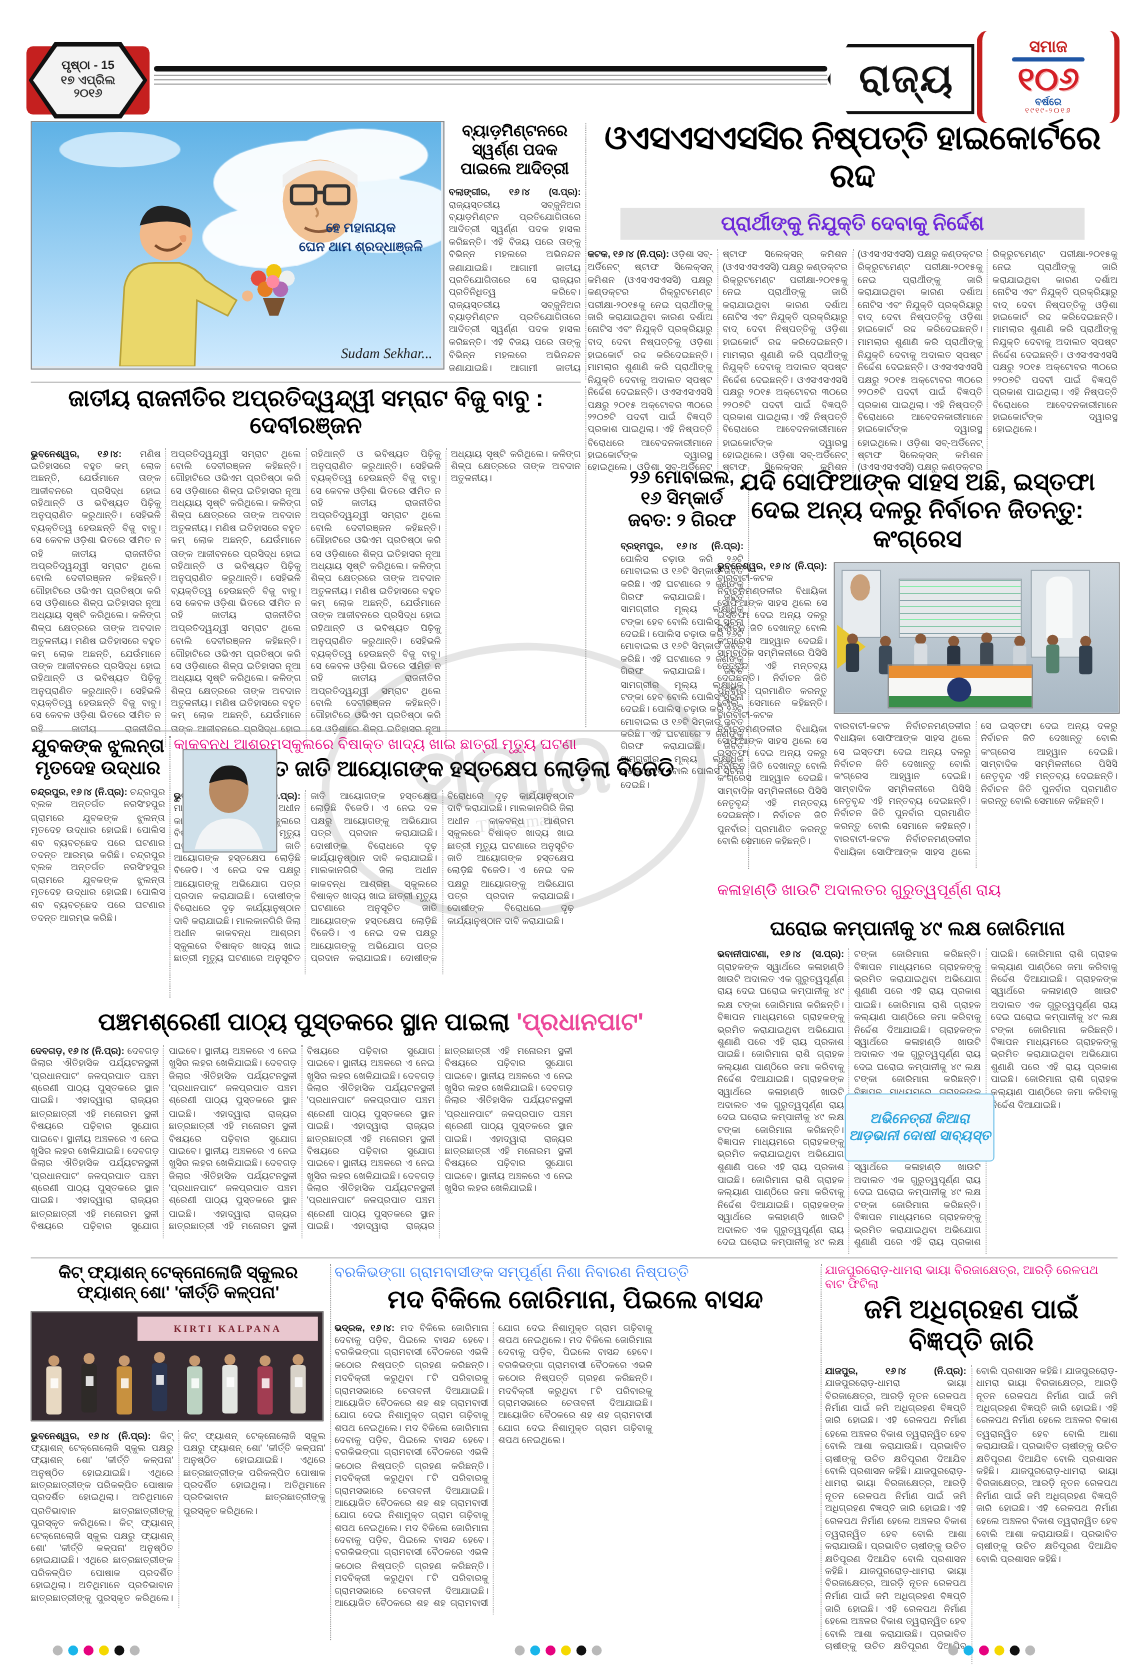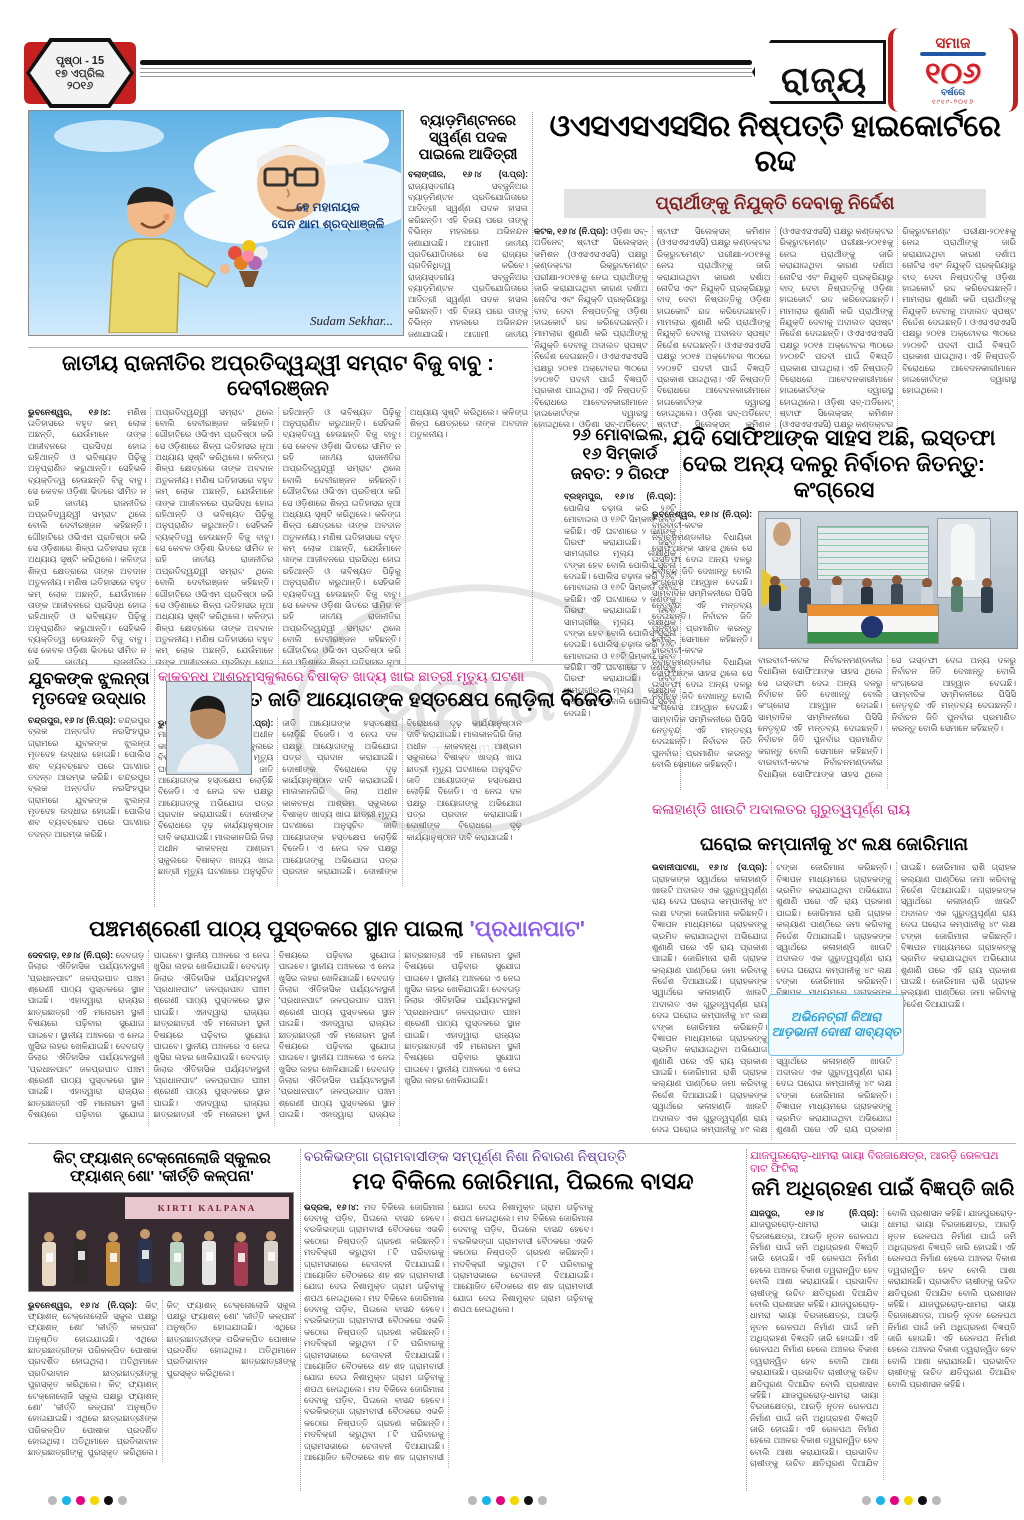--- a/index.html
+++ b/index.html
@@ -14,21 +14,21 @@
   .badge-inner{position:absolute;left:6px;top:8px;width:100px;height:62px;background:#f3f3f3;
      clip-path:polygon(22% 0,78% 0,100% 50%,78% 100%,22% 100%,0 50%);
      display:flex;flex-direction:column;align-items:center;justify-content:center;line-height:1.15;}
   .badge-inner .pg{font-size:11px;font-weight:bold;color:#222;}
   .badge-inner .dt{font-size:11px;font-weight:bold;color:#333;}
   .rules{left:140px;top:60px;width:612px;height:26px;}
   .rule-thick{height:5px;background:#111;border-radius:3px;}
   .rule-thin{height:1px;background:#999;margin-top:3px;}
   .section-box{left:752px;top:40px;width:128px;height:58px;background:#fff;border:3px solid #111;
      clip-path:polygon(14% 0,100% 0,100% 100%,14% 100%,0 50%);
-     display:flex;align-items:flex-end;justify-content:center;}
+     display:flex;align-items:center;justify-content:center;}
   .section-box span{font-size:36px;font-weight:bold;color:#111;letter-spacing:1px;padding-left:10px;}
   .masthead{left:888px;top:28px;width:120px;height:84px;border-left:5px solid #c5201f;border-right:5px solid #c5201f;
      border-radius:10px;display:flex;flex-direction:column;align-items:center;justify-content:center;line-height:1;}
   .masthead .ttl{color:#c5201f;font-weight:bold;font-size:15px;}
   .masthead .tag{width:66px;height:4px;background:#1f56a5;border-radius:2px;margin:2px 0;}
   .masthead .num{color:#d41f26;font-weight:bold;font-size:30px;text-shadow:1px 1px 0 #f4b8b8;}
   .masthead .suf{color:#1f56a5;font-size:9px;font-weight:bold;}
   .masthead .yrs{color:#c5201f;font-size:7px;letter-spacing:1px;margin-top:1px;}
   
   .art{position:absolute;}
@@ -148,21 +148,21 @@
   <div class="art vdiv-r" style="left:408px;top:112px;width:120px;height:233px;padding-right:4px;">
     <div class="hl" style="font-size:14.5px;">ବ୍ୟାଡ଼ମିଣ୍ଟନରେ ସ୍ୱର୍ଣ୍ଣ ପଦକ ପାଇଲେ ଆଦିତ୍ରୀ</div>
     <div class="body-text" style="height:178px;margin-top:6px;columns:1;">
       <b>ବଲାଙ୍ଗୀର, ୧୬।୪ (ସ.ପ୍ର):</b><span> ରାଜ୍ୟସ୍ତରୀୟ ସବ୍‌ଜୁନିଅର ବ୍ୟାଡ଼ମିଣ୍ଟନ ପ୍ରତିଯୋଗିତାରେ ଆଦିତ୍ରୀ ସ୍ୱର୍ଣ୍ଣ ପଦକ ହାସଲ କରିଛନ୍ତି। ଏହି ବିଜୟ ପରେ ତାଙ୍କୁ ବିଭିନ୍ନ ମହଲରେ ଅଭିନନ୍ଦନ ଜଣାଯାଇଛି। ଆଗାମୀ ଜାତୀୟ ପ୍ରତିଯୋଗିତାରେ ସେ ରାଜ୍ୟର ପ୍ରତିନିଧିତ୍ୱ କରିବେ।  ରାଜ୍ୟସ୍ତରୀୟ ସବ୍‌ଜୁନିଅର ବ୍ୟାଡ଼ମିଣ୍ଟନ ପ୍ରତିଯୋଗିତାରେ ଆଦିତ୍ରୀ ସ୍ୱର୍ଣ୍ଣ ପଦକ ହାସଲ କରିଛନ୍ତି। ଏହି ବିଜୟ ପରେ ତାଙ୍କୁ ବିଭିନ୍ନ ମହଲରେ ଅଭିନନ୍ଦନ ଜଣାଯାଇଛି। ଆଗାମୀ ଜାତୀୟ ପ୍ରତିଯୋଗିତାରେ ସେ ରାଜ୍ୟର ପ୍ରତିନିଧିତ୍ୱ କରିବେ।  ରାଜ୍ୟସ୍ତରୀୟ ସବ୍‌ଜୁନିଅର ବ୍ୟାଡ଼ମିଣ୍ଟନ ପ୍ରତିଯୋଗିତାରେ ଆଦିତ୍ରୀ ସ୍ୱର୍ଣ୍ଣ ପଦକ ହାସଲ କରିଛନ୍ତି। ଏହି ବିଜୟ ପରେ ତାଙ୍କୁ ବିଭିନ୍ନ ମହଲରେ ଅଭିନନ୍ଦନ ଜଣାଯାଇଛି। ଆଗାମୀ ଜାତୀୟ ପ୍ରତିଯୋଗିତାରେ ସେ ରାଜ୍ୟର ପ୍ରତିନିଧିତ୍ୱ କରିବେ। </span>
     </div>
   </div>
 
   <div class="art" style="left:534px;top:108px;width:482px;height:312px;">
     <div class="hl" style="font-size:30px;letter-spacing:-0.5px;">ଓଏସଏସଏସସିର ନିଷ୍ପତ୍ତି ହାଇକୋର୍ଟରେ ରଦ୍ଦ</div>
     <div class="graybar" style="margin:10px 30px 0 30px;padding:4px 0;">
-      <div class="hl" style="font-size:18px;color:#7f1d1d;">ପ୍ରାର୍ଥୀଙ୍କୁ ନିଯୁକ୍ତି ଦେବାକୁ ନିର୍ଦ୍ଦେଶ</div>
+      <div class="hl" style="font-size:18px;color:#6d28d9;">ପ୍ରାର୍ଥୀଙ୍କୁ ନିଯୁକ୍ତି ଦେବାକୁ ନିର୍ଦ୍ଦେଶ</div>
     </div>
     <div class="body-text" style="height:212px;margin-top:8px;columns:4;">
       <b>କଟକ, ୧୬।୪ (ନି.ପ୍ର):</b><span> ଓଡ଼ିଶା ସବ୍-ଅର୍ଡିନେଟ୍ ଷ୍ଟାଫ ସିଲେକ୍ସନ୍ କମିଶନ (ଓଏସଏସଏସସି) ପକ୍ଷରୁ କଣ୍ଡକ୍ଟର ରିକ୍ରୁଟମେଣ୍ଟ ପରୀକ୍ଷା-୨୦୧୫କୁ ନେଇ ପ୍ରାର୍ଥୀଙ୍କୁ ଜାରି କରାଯାଇଥିବା କାରଣ ଦର୍ଶାଅ ନୋଟିସ ଏବଂ ନିଯୁକ୍ତି ପ୍ରକ୍ରିୟାରୁ ବାଦ୍ ଦେବା ନିଷ୍ପତ୍ତିକୁ ଓଡ଼ିଶା ହାଇକୋର୍ଟ ରଦ୍ଦ କରିଦେଇଛନ୍ତି। ମାମଲାର ଶୁଣାଣି କରି ପ୍ରାର୍ଥୀଙ୍କୁ ନିଯୁକ୍ତି ଦେବାକୁ ଅଦାଲତ ସ୍ପଷ୍ଟ ନିର୍ଦ୍ଦେଶ ଦେଇଛନ୍ତି। ଓଏସଏସଏସସି ପକ୍ଷରୁ ୨୦୧୫ ଅକ୍ଟୋବର ୩୦ରେ ୨୨୦୭ଟି ପଦବୀ ପାଇଁ ବିଜ୍ଞପ୍ତି ପ୍ରକାଶ ପାଇଥିଲା। ଏହି ନିଷ୍ପତ୍ତି ବିରୋଧରେ ଆବେଦନକାରୀମାନେ ହାଇକୋର୍ଟଙ୍କ ଦ୍ୱାରସ୍ଥ ହୋଇଥିଲେ।  ଓଡ଼ିଶା ସବ୍-ଅର୍ଡିନେଟ୍ ଷ୍ଟାଫ ସିଲେକ୍ସନ୍ କମିଶନ (ଓଏସଏସଏସସି) ପକ୍ଷରୁ କଣ୍ଡକ୍ଟର ରିକ୍ରୁଟମେଣ୍ଟ ପରୀକ୍ଷା-୨୦୧୫କୁ ନେଇ ପ୍ରାର୍ଥୀଙ୍କୁ ଜାରି କରାଯାଇଥିବା କାରଣ ଦର୍ଶାଅ ନୋଟିସ ଏବଂ ନିଯୁକ୍ତି ପ୍ରକ୍ରିୟାରୁ ବାଦ୍ ଦେବା ନିଷ୍ପତ୍ତିକୁ ଓଡ଼ିଶା ହାଇକୋର୍ଟ ରଦ୍ଦ କରିଦେଇଛନ୍ତି। ମାମଲାର ଶୁଣାଣି କରି ପ୍ରାର୍ଥୀଙ୍କୁ ନିଯୁକ୍ତି ଦେବାକୁ ଅଦାଲତ ସ୍ପଷ୍ଟ ନିର୍ଦ୍ଦେଶ ଦେଇଛନ୍ତି। ଓଏସଏସଏସସି ପକ୍ଷରୁ ୨୦୧୫ ଅକ୍ଟୋବର ୩୦ରେ ୨୨୦୭ଟି ପଦବୀ ପାଇଁ ବିଜ୍ଞପ୍ତି ପ୍ରକାଶ ପାଇଥିଲା। ଏହି ନିଷ୍ପତ୍ତି ବିରୋଧରେ ଆବେଦନକାରୀମାନେ ହାଇକୋର୍ଟଙ୍କ ଦ୍ୱାରସ୍ଥ ହୋଇଥିଲେ।  ଓଡ଼ିଶା ସବ୍-ଅର୍ଡିନେଟ୍ ଷ୍ଟାଫ ସିଲେକ୍ସନ୍ କମିଶନ (ଓଏସଏସଏସସି) ପକ୍ଷରୁ କଣ୍ଡକ୍ଟର ରିକ୍ରୁଟମେଣ୍ଟ ପରୀକ୍ଷା-୨୦୧୫କୁ ନେଇ ପ୍ରାର୍ଥୀଙ୍କୁ ଜାରି କରାଯାଇଥିବା କାରଣ ଦର୍ଶାଅ ନୋଟିସ ଏବଂ ନିଯୁକ୍ତି ପ୍ରକ୍ରିୟାରୁ ବାଦ୍ ଦେବା ନିଷ୍ପତ୍ତିକୁ ଓଡ଼ିଶା ହାଇକୋର୍ଟ ରଦ୍ଦ କରିଦେଇଛନ୍ତି। ମାମଲାର ଶୁଣାଣି କରି ପ୍ରାର୍ଥୀଙ୍କୁ ନିଯୁକ୍ତି ଦେବାକୁ ଅଦାଲତ ସ୍ପଷ୍ଟ ନିର୍ଦ୍ଦେଶ ଦେଇଛନ୍ତି। ଓଏସଏସଏସସି ପକ୍ଷରୁ ୨୦୧୫ ଅକ୍ଟୋବର ୩୦ରେ ୨୨୦୭ଟି ପଦବୀ ପାଇଁ ବିଜ୍ଞପ୍ତି ପ୍ରକାଶ ପାଇଥିଲା। ଏହି ନିଷ୍ପତ୍ତି ବିରୋଧରେ ଆବେଦନକାରୀମାନେ ହାଇକୋର୍ଟଙ୍କ ଦ୍ୱାରସ୍ଥ ହୋଇଥିଲେ।  ଓଡ଼ିଶା ସବ୍-ଅର୍ଡିନେଟ୍ ଷ୍ଟାଫ ସିଲେକ୍ସନ୍ କମିଶନ (ଓଏସଏସଏସସି) ପକ୍ଷରୁ କଣ୍ଡକ୍ଟର ରିକ୍ରୁଟମେଣ୍ଟ ପରୀକ୍ଷା-୨୦୧୫କୁ ନେଇ ପ୍ରାର୍ଥୀଙ୍କୁ ଜାରି କରାଯାଇଥିବା କାରଣ ଦର୍ଶାଅ ନୋଟିସ ଏବଂ ନିଯୁକ୍ତି ପ୍ରକ୍ରିୟାରୁ ବାଦ୍ ଦେବା ନିଷ୍ପତ୍ତିକୁ ଓଡ଼ିଶା ହାଇକୋର୍ଟ ରଦ୍ଦ କରିଦେଇଛନ୍ତି। ମାମଲାର ଶୁଣାଣି କରି ପ୍ରାର୍ଥୀଙ୍କୁ ନିଯୁକ୍ତି ଦେବାକୁ ଅଦାଲତ ସ୍ପଷ୍ଟ ନିର୍ଦ୍ଦେଶ ଦେଇଛନ୍ତି। ଓଏସଏସଏସସି ପକ୍ଷରୁ ୨୦୧୫ ଅକ୍ଟୋବର ୩୦ରେ ୨୨୦୭ଟି ପଦବୀ ପାଇଁ ବିଜ୍ଞପ୍ତି ପ୍ରକାଶ ପାଇଥିଲା। ଏହି ନିଷ୍ପତ୍ତି ବିରୋଧରେ ଆବେଦନକାରୀମାନେ ହାଇକୋର୍ଟଙ୍କ ଦ୍ୱାରସ୍ଥ ହୋଇଥିଲେ। </span>
     </div>
   </div>
 
   <div class="abs hrule" style="left:28px;top:347px;width:500px;"></div>
 
   <div class="art vdiv-r" style="left:28px;top:351px;width:500px;height:310px;padding-right:4px;">
     <div class="hl" style="font-size:21px;">ଜାତୀୟ ରାଜନୀତିର ଅପ୍ରତିଦ୍ୱନ୍ଦ୍ୱୀ ସମ୍ରାଟ ବିଜୁ ବାବୁ : ଦେବୀରଞ୍ଜନ</div>
@@ -256,21 +256,21 @@
     <div style="position:relative;height:278px;margin-top:7px;">
       <div class="body-text" style="height:278px;columns:3;">
         <b>ଭବାନୀପାଟଣା, ୧୬।୪ (ସ.ପ୍ର):</b><span> ଗ୍ରାହକଙ୍କ ସ୍ୱାର୍ଥରେ କଳାହାଣ୍ଡି ଖାଉଟି ଅଦାଲତ ଏକ ଗୁରୁତ୍ୱପୂର୍ଣ୍ଣ ରାୟ ଦେଇ ଘରୋଇ କମ୍ପାନୀକୁ ୪୯ ଲକ୍ଷ ଟଙ୍କା ଜୋରିମାନା କରିଛନ୍ତି। ବିଜ୍ଞାପନ ମାଧ୍ୟମରେ ଗ୍ରାହକଙ୍କୁ ଭ୍ରମିତ କରାଯାଇଥିବା ଅଭିଯୋଗ ଶୁଣାଣି ପରେ ଏହି ରାୟ ପ୍ରକାଶ ପାଇଛି। ଜୋରିମାନା ରାଶି ଗ୍ରାହକ କଲ୍ୟାଣ ପାଣ୍ଠିରେ ଜମା କରିବାକୁ ନିର୍ଦ୍ଦେଶ ଦିଆଯାଇଛି।  ଗ୍ରାହକଙ୍କ ସ୍ୱାର୍ଥରେ କଳାହାଣ୍ଡି ଖାଉଟି ଅଦାଲତ ଏକ ଗୁରୁତ୍ୱପୂର୍ଣ୍ଣ ରାୟ ଦେଇ ଘରୋଇ କମ୍ପାନୀକୁ ୪୯ ଲକ୍ଷ ଟଙ୍କା ଜୋରିମାନା କରିଛନ୍ତି। ବିଜ୍ଞାପନ ମାଧ୍ୟମରେ ଗ୍ରାହକଙ୍କୁ ଭ୍ରମିତ କରାଯାଇଥିବା ଅଭିଯୋଗ ଶୁଣାଣି ପରେ ଏହି ରାୟ ପ୍ରକାଶ ପାଇଛି। ଜୋରିମାନା ରାଶି ଗ୍ରାହକ କଲ୍ୟାଣ ପାଣ୍ଠିରେ ଜମା କରିବାକୁ ନିର୍ଦ୍ଦେଶ ଦିଆଯାଇଛି।  ଗ୍ରାହକଙ୍କ ସ୍ୱାର୍ଥରେ କଳାହାଣ୍ଡି ଖାଉଟି ଅଦାଲତ ଏକ ଗୁରୁତ୍ୱପୂର୍ଣ୍ଣ ରାୟ ଦେଇ ଘରୋଇ କମ୍ପାନୀକୁ ୪୯ ଲକ୍ଷ ଟଙ୍କା ଜୋରିମାନା କରିଛନ୍ତି। ବିଜ୍ଞାପନ ମାଧ୍ୟମରେ ଗ୍ରାହକଙ୍କୁ ଭ୍ରମିତ କରାଯାଇଥିବା ଅଭିଯୋଗ ଶୁଣାଣି ପରେ ଏହି ରାୟ ପ୍ରକାଶ ପାଇଛି। ଜୋରିମାନା ରାଶି ଗ୍ରାହକ କଲ୍ୟାଣ ପାଣ୍ଠିରେ ଜମା କରିବାକୁ ନିର୍ଦ୍ଦେଶ ଦିଆଯାଇଛି।  ଗ୍ରାହକଙ୍କ ସ୍ୱାର୍ଥରେ କଳାହାଣ୍ଡି ଖାଉଟି ଅଦାଲତ ଏକ ଗୁରୁତ୍ୱପୂର୍ଣ୍ଣ ରାୟ ଦେଇ ଘରୋଇ କମ୍ପାନୀକୁ ୪୯ ଲକ୍ଷ ଟଙ୍କା ଜୋରିମାନା କରିଛନ୍ତି। ବିଜ୍ଞାପନ ମାଧ୍ୟମରେ ଗ୍ରାହକଙ୍କୁ ଭ୍ରମିତ କରାଯାଇଥିବା ଅଭିଯୋଗ ଶୁଣାଣି ପରେ ଏହି ରାୟ ପ୍ରକାଶ ପାଇଛି। ଜୋରିମାନା ରାଶି ଗ୍ରାହକ କଲ୍ୟାଣ ପାଣ୍ଠିରେ ଜମା କରିବାକୁ ନିର୍ଦ୍ଦେଶ ଦିଆଯାଇଛି।  ଗ୍ରାହକଙ୍କ ସ୍ୱାର୍ଥରେ କଳାହାଣ୍ଡି ଖାଉଟି ଅଦାଲତ ଏକ ଗୁରୁତ୍ୱପୂର୍ଣ୍ଣ ରାୟ ଦେଇ ଘରୋଇ କମ୍ପାନୀକୁ ୪୯ ଲକ୍ଷ ଟଙ୍କା ଜୋରିମାନା କରିଛନ୍ତି। ବିଜ୍ଞାପନ ମାଧ୍ୟମରେ ଗ୍ରାହକଙ୍କୁ ଭ୍ରମିତ କରାଯାଇଥିବା ଅଭିଯୋଗ ଶୁଣାଣି ପରେ ଏହି ରାୟ ପ୍ରକାଶ ପାଇଛି। ଜୋରିମାନା ରାଶି ଗ୍ରାହକ କଲ୍ୟାଣ ପାଣ୍ଠିରେ ଜମା କରିବାକୁ ନିର୍ଦ୍ଦେଶ ଦିଆଯାଇଛି।  ଗ୍ରାହକଙ୍କ ସ୍ୱାର୍ଥରେ କଳାହାଣ୍ଡି ଖାଉଟି ଅଦାଲତ ଏକ ଗୁରୁତ୍ୱପୂର୍ଣ୍ଣ ରାୟ ଦେଇ ଘରୋଇ କମ୍ପାନୀକୁ ୪୯ ଲକ୍ଷ ଟଙ୍କା ଜୋରିମାନା କରିଛନ୍ତି। ବିଜ୍ଞାପନ ମାଧ୍ୟମରେ ଗ୍ରାହକଙ୍କୁ ଭ୍ରମିତ କରାଯାଇଥିବା ଅଭିଯୋଗ ଶୁଣାଣି ପରେ ଏହି ରାୟ ପ୍ରକାଶ ପାଇଛି। ଜୋରିମାନା ରାଶି ଗ୍ରାହକ କଲ୍ୟାଣ ପାଣ୍ଠିରେ ଜମା କରିବାକୁ ନିର୍ଦ୍ଦେଶ ଦିଆଯାଇଛି। </span>
       </div>
       <div class="bluebox abs" style="left:116px;top:132px;width:130px;height:56px;font-style:italic;">ଅଭିନେତ୍ରୀ କିଆରା ଆଡ଼ଭାନୀ ଦୋଷୀ ସାବ୍ୟସ୍ତ</div>
     </div>
   </div>
 
   <div class="art" style="left:28px;top:916px;width:618px;height:224px;">
     <div class="hl" style="font-size:22px;">
-      <span>ପଞ୍ଚମଶ୍ରେଣୀ ପାଠ୍ୟ ପୁସ୍ତକରେ ସ୍ଥାନ ପାଇଲା </span><span style="color:#8b5cf6;">'ପ୍ରଧାନପାଟ'</span>
+      <span>ପଞ୍ଚମଶ୍ରେଣୀ ପାଠ୍ୟ ପୁସ୍ତକରେ ସ୍ଥାନ ପାଇଲା </span><span style="color:#ec4899;">'ପ୍ରଧାନପାଟ'</span>
     </div>
     <div class="body-text" style="height:176px;margin-top:8px;columns:5;">
       <b>ଦେବଗଡ଼, ୧୬।୪ (ନି.ପ୍ର):</b><span> ଦେବଗଡ଼ ଜିଲାର ଐତିହାସିକ ପର୍ଯ୍ୟଟନସ୍ଥଳୀ 'ପ୍ରଧାନପାଟ' ଜଳପ୍ରପାତ ପଞ୍ଚମ ଶ୍ରେଣୀ ପାଠ୍ୟ ପୁସ୍ତକରେ ସ୍ଥାନ ପାଇଛି। ଏହାଦ୍ୱାରା ରାଜ୍ୟର ଛାତ୍ରଛାତ୍ରୀ ଏହି ମନୋରମ ସ୍ଥଳୀ ବିଷୟରେ ପଢ଼ିବାର ସୁଯୋଗ ପାଇବେ। ସ୍ଥାନୀୟ ଅଞ୍ଚଳରେ ଏ ନେଇ ଖୁସିର ଲହର ଖେଳିଯାଇଛି।  ଦେବଗଡ଼ ଜିଲାର ଐତିହାସିକ ପର୍ଯ୍ୟଟନସ୍ଥଳୀ 'ପ୍ରଧାନପାଟ' ଜଳପ୍ରପାତ ପଞ୍ଚମ ଶ୍ରେଣୀ ପାଠ୍ୟ ପୁସ୍ତକରେ ସ୍ଥାନ ପାଇଛି। ଏହାଦ୍ୱାରା ରାଜ୍ୟର ଛାତ୍ରଛାତ୍ରୀ ଏହି ମନୋରମ ସ୍ଥଳୀ ବିଷୟରେ ପଢ଼ିବାର ସୁଯୋଗ ପାଇବେ। ସ୍ଥାନୀୟ ଅଞ୍ଚଳରେ ଏ ନେଇ ଖୁସିର ଲହର ଖେଳିଯାଇଛି।  ଦେବଗଡ଼ ଜିଲାର ଐତିହାସିକ ପର୍ଯ୍ୟଟନସ୍ଥଳୀ 'ପ୍ରଧାନପାଟ' ଜଳପ୍ରପାତ ପଞ୍ଚମ ଶ୍ରେଣୀ ପାଠ୍ୟ ପୁସ୍ତକରେ ସ୍ଥାନ ପାଇଛି। ଏହାଦ୍ୱାରା ରାଜ୍ୟର ଛାତ୍ରଛାତ୍ରୀ ଏହି ମନୋରମ ସ୍ଥଳୀ ବିଷୟରେ ପଢ଼ିବାର ସୁଯୋଗ ପାଇବେ। ସ୍ଥାନୀୟ ଅଞ୍ଚଳରେ ଏ ନେଇ ଖୁସିର ଲହର ଖେଳିଯାଇଛି।  ଦେବଗଡ଼ ଜିଲାର ଐତିହାସିକ ପର୍ଯ୍ୟଟନସ୍ଥଳୀ 'ପ୍ରଧାନପାଟ' ଜଳପ୍ରପାତ ପଞ୍ଚମ ଶ୍ରେଣୀ ପାଠ୍ୟ ପୁସ୍ତକରେ ସ୍ଥାନ ପାଇଛି। ଏହାଦ୍ୱାରା ରାଜ୍ୟର ଛାତ୍ରଛାତ୍ରୀ ଏହି ମନୋରମ ସ୍ଥଳୀ ବିଷୟରେ ପଢ଼ିବାର ସୁଯୋଗ ପାଇବେ। ସ୍ଥାନୀୟ ଅଞ୍ଚଳରେ ଏ ନେଇ ଖୁସିର ଲହର ଖେଳିଯାଇଛି।  ଦେବଗଡ଼ ଜିଲାର ଐତିହାସିକ ପର୍ଯ୍ୟଟନସ୍ଥଳୀ 'ପ୍ରଧାନପାଟ' ଜଳପ୍ରପାତ ପଞ୍ଚମ ଶ୍ରେଣୀ ପାଠ୍ୟ ପୁସ୍ତକରେ ସ୍ଥାନ ପାଇଛି। ଏହାଦ୍ୱାରା ରାଜ୍ୟର ଛାତ୍ରଛାତ୍ରୀ ଏହି ମନୋରମ ସ୍ଥଳୀ ବିଷୟରେ ପଢ଼ିବାର ସୁଯୋଗ ପାଇବେ। ସ୍ଥାନୀୟ ଅଞ୍ଚଳରେ ଏ ନେଇ ଖୁସିର ଲହର ଖେଳିଯାଇଛି।  ଦେବଗଡ଼ ଜିଲାର ଐତିହାସିକ ପର୍ଯ୍ୟଟନସ୍ଥଳୀ 'ପ୍ରଧାନପାଟ' ଜଳପ୍ରପାତ ପଞ୍ଚମ ଶ୍ରେଣୀ ପାଠ୍ୟ ପୁସ୍ତକରେ ସ୍ଥାନ ପାଇଛି। ଏହାଦ୍ୱାରା ରାଜ୍ୟର ଛାତ୍ରଛାତ୍ରୀ ଏହି ମନୋରମ ସ୍ଥଳୀ ବିଷୟରେ ପଢ଼ିବାର ସୁଯୋଗ ପାଇବେ। ସ୍ଥାନୀୟ ଅଞ୍ଚଳରେ ଏ ନେଇ ଖୁସିର ଲହର ଖେଳିଯାଇଛି।  ଦେବଗଡ଼ ଜିଲାର ଐତିହାସିକ ପର୍ଯ୍ୟଟନସ୍ଥଳୀ 'ପ୍ରଧାନପାଟ' ଜଳପ୍ରପାତ ପଞ୍ଚମ ଶ୍ରେଣୀ ପାଠ୍ୟ ପୁସ୍ତକରେ ସ୍ଥାନ ପାଇଛି। ଏହାଦ୍ୱାରା ରାଜ୍ୟର ଛାତ୍ରଛାତ୍ରୀ ଏହି ମନୋରମ ସ୍ଥଳୀ ବିଷୟରେ ପଢ଼ିବାର ସୁଯୋଗ ପାଇବେ। ସ୍ଥାନୀୟ ଅଞ୍ଚଳରେ ଏ ନେଇ ଖୁସିର ଲହର ଖେଳିଯାଇଛି। </span>
     </div>
   </div>
 
   <div class="abs hrule" style="left:28px;top:1143px;width:988px;"></div>
 
   <div class="art vdiv-r" style="left:28px;top:1149px;width:268px;height:342px;padding-right:4px;">
     <div class="hl" style="font-size:15.5px;">କିଟ୍ ଫ୍ୟାଶନ୍ ଟେକ୍ନୋଲୋଜି ସ୍କୁଲର ଫ୍ୟାଶନ୍ ଶୋ' 'କୀର୍ତ୍ତି କଳ୍ପନା'</div>
@@ -295,33 +295,33 @@
         <use href="#fp" x="212" y="4" style="color:#a23d52"></use>
           <use href="#fp" x="242" y="3" style="color:#d8d2c8"></use>
       </svg>
     </div>
     <div class="body-text" style="height:162px;margin-top:8px;columns:2;">
       <b>ଭୁବନେଶ୍ୱର, ୧୬।୪ (ନି.ପ୍ର):</b><span> କିଟ୍ ଫ୍ୟାଶନ୍ ଟେକ୍ନୋଲୋଜି ସ୍କୁଲ ପକ୍ଷରୁ ଫ୍ୟାଶନ୍ ଶୋ' 'କୀର୍ତ୍ତି କଳ୍ପନା' ଅନୁଷ୍ଠିତ ହୋଇଯାଇଛି। ଏଥିରେ ଛାତ୍ରଛାତ୍ରୀଙ୍କ ପରିକଳ୍ପିତ ପୋଷାକ ପ୍ରଦର୍ଶିତ ହୋଇଥିଲା। ଅତିଥିମାନେ ପ୍ରତିଭାବାନ ଛାତ୍ରଛାତ୍ରୀଙ୍କୁ ପୁରସ୍କୃତ କରିଥିଲେ।  କିଟ୍ ଫ୍ୟାଶନ୍ ଟେକ୍ନୋଲୋଜି ସ୍କୁଲ ପକ୍ଷରୁ ଫ୍ୟାଶନ୍ ଶୋ' 'କୀର୍ତ୍ତି କଳ୍ପନା' ଅନୁଷ୍ଠିତ ହୋଇଯାଇଛି। ଏଥିରେ ଛାତ୍ରଛାତ୍ରୀଙ୍କ ପରିକଳ୍ପିତ ପୋଷାକ ପ୍ରଦର୍ଶିତ ହୋଇଥିଲା। ଅତିଥିମାନେ ପ୍ରତିଭାବାନ ଛାତ୍ରଛାତ୍ରୀଙ୍କୁ ପୁରସ୍କୃତ କରିଥିଲେ।  କିଟ୍ ଫ୍ୟାଶନ୍ ଟେକ୍ନୋଲୋଜି ସ୍କୁଲ ପକ୍ଷରୁ ଫ୍ୟାଶନ୍ ଶୋ' 'କୀର୍ତ୍ତି କଳ୍ପନା' ଅନୁଷ୍ଠିତ ହୋଇଯାଇଛି। ଏଥିରେ ଛାତ୍ରଛାତ୍ରୀଙ୍କ ପରିକଳ୍ପିତ ପୋଷାକ ପ୍ରଦର୍ଶିତ ହୋଇଥିଲା। ଅତିଥିମାନେ ପ୍ରତିଭାବାନ ଛାତ୍ରଛାତ୍ରୀଙ୍କୁ ପୁରସ୍କୃତ କରିଥିଲେ। </span>
     </div>
   </div>
 
   <div class="art vdiv-r" style="left:304px;top:1149px;width:438px;height:342px;padding-right:4px;">
-    <div class="kicker" style="font-size:13.5px;color:#4c1d95;">ବରକିଭଙ୍ଗା ଗ୍ରାମବାସୀଙ୍କ ସମ୍ପୂର୍ଣ୍ଣ ନିଶା ନିବାରଣ ନିଷ୍ପତ୍ତି</div>
+    <div class="kicker" style="font-size:13.5px;color:#3b82f6;">ବରକିଭଙ୍ଗା ଗ୍ରାମବାସୀଙ୍କ ସମ୍ପୂର୍ଣ୍ଣ ନିଶା ନିବାରଣ ନିଷ୍ପତ୍ତି</div>
     <div class="hl" style="font-size:23px;margin-top:3px;">ମଦ ବିକିଲେ ଜୋରିମାନା, ପିଇଲେ ବାସନ୍ଦ</div>
     <div style="position:relative;height:266px;margin-top:7px;">
       <div class="body-text" style="height:266px;columns:3;">
         <b>ଭଦ୍ରକ, ୧୬।୪:</b><span> ମଦ ବିକିଲେ ଜୋରିମାନା ଦେବାକୁ ପଡ଼ିବ, ପିଇଲେ ବାସନ୍ଦ ହେବେ। ବରକିଭଙ୍ଗା ଗ୍ରାମବାସୀ ବୈଠକରେ ଏଭଳି କଠୋର ନିଷ୍ପତ୍ତି ଗ୍ରହଣ କରିଛନ୍ତି। ମଦବିକ୍ରୀ କରୁଥିବା ୮ଟି ପରିବାରକୁ ଗ୍ରାମସଭାରେ ଚେତାବନୀ ଦିଆଯାଇଛି। ଆୟୋଜିତ ବୈଠକରେ ଶହ ଶହ ଗ୍ରାମବାସୀ ଯୋଗ ଦେଇ ନିଶାମୁକ୍ତ ଗ୍ରାମ ଗଢ଼ିବାକୁ ଶପଥ ନେଇଥିଲେ।  ମଦ ବିକିଲେ ଜୋରିମାନା ଦେବାକୁ ପଡ଼ିବ, ପିଇଲେ ବାସନ୍ଦ ହେବେ। ବରକିଭଙ୍ଗା ଗ୍ରାମବାସୀ ବୈଠକରେ ଏଭଳି କଠୋର ନିଷ୍ପତ୍ତି ଗ୍ରହଣ କରିଛନ୍ତି। ମଦବିକ୍ରୀ କରୁଥିବା ୮ଟି ପରିବାରକୁ ଗ୍ରାମସଭାରେ ଚେତାବନୀ ଦିଆଯାଇଛି। ଆୟୋଜିତ ବୈଠକରେ ଶହ ଶହ ଗ୍ରାମବାସୀ ଯୋଗ ଦେଇ ନିଶାମୁକ୍ତ ଗ୍ରାମ ଗଢ଼ିବାକୁ ଶପଥ ନେଇଥିଲେ।  ମଦ ବିକିଲେ ଜୋରିମାନା ଦେବାକୁ ପଡ଼ିବ, ପିଇଲେ ବାସନ୍ଦ ହେବେ। ବରକିଭଙ୍ଗା ଗ୍ରାମବାସୀ ବୈଠକରେ ଏଭଳି କଠୋର ନିଷ୍ପତ୍ତି ଗ୍ରହଣ କରିଛନ୍ତି। ମଦବିକ୍ରୀ କରୁଥିବା ୮ଟି ପରିବାରକୁ ଗ୍ରାମସଭାରେ ଚେତାବନୀ ଦିଆଯାଇଛି। ଆୟୋଜିତ ବୈଠକରେ ଶହ ଶହ ଗ୍ରାମବାସୀ ଯୋଗ ଦେଇ ନିଶାମୁକ୍ତ ଗ୍ରାମ ଗଢ଼ିବାକୁ ଶପଥ ନେଇଥିଲେ।  ମଦ ବିକିଲେ ଜୋରିମାନା ଦେବାକୁ ପଡ଼ିବ, ପିଇଲେ ବାସନ୍ଦ ହେବେ। ବରକିଭଙ୍ଗା ଗ୍ରାମବାସୀ ବୈଠକରେ ଏଭଳି କଠୋର ନିଷ୍ପତ୍ତି ଗ୍ରହଣ କରିଛନ୍ତି। ମଦବିକ୍ରୀ କରୁଥିବା ୮ଟି ପରିବାରକୁ ଗ୍ରାମସଭାରେ ଚେତାବନୀ ଦିଆଯାଇଛି। ଆୟୋଜିତ ବୈଠକରେ ଶହ ଶହ ଗ୍ରାମବାସୀ ଯୋଗ ଦେଇ ନିଶାମୁକ୍ତ ଗ୍ରାମ ଗଢ଼ିବାକୁ ଶପଥ ନେଇଥିଲେ। </span>
       </div>
 
     </div>
   </div>
 
   <div class="art" style="left:750px;top:1149px;width:266px;height:342px;">
     <div class="kicker" style="font-size:11px;color:#e6017e;">ଯାଜପୁରରୋଡ଼-ଧାମରା ଭାୟା ବିରଜାକ୍ଷେତ୍ର, ଆରଡ଼ି ରେଳପଥ ବାଟ ଫିଟିଲା</div>
-    <div class="hl" style="font-size:20px;margin-top:3px;">ଜମି ଅଧିଗ୍ରହଣ ପାଇଁ ବିଜ୍ଞପ୍ତି ଜାରି</div>
+    <div class="hl" style="font-size:24px;margin-top:3px;">ଜମି ଅଧିଗ୍ରହଣ ପାଇଁ ବିଜ୍ଞପ୍ତି ଜାରି</div>
     <div class="body-text" style="height:272px;margin-top:7px;columns:2;">
       <b>ଯାଜପୁର, ୧୬।୪ (ନି.ପ୍ର):</b><span> ଯାଜପୁରରୋଡ଼-ଧାମରା ଭାୟା ବିରଜାକ୍ଷେତ୍ର, ଆରଡ଼ି ନୂତନ ରେଳପଥ ନିର୍ମାଣ ପାଇଁ ଜମି ଅଧିଗ୍ରହଣ ବିଜ୍ଞପ୍ତି ଜାରି ହୋଇଛି। ଏହି ରେଳପଥ ନିର୍ମାଣ ହେଲେ ଅଞ୍ଚଳର ବିକାଶ ତ୍ୱରାନ୍ୱିତ ହେବ ବୋଲି ଆଶା କରାଯାଉଛି। ପ୍ରଭାବିତ ଚାଷୀଙ୍କୁ ଉଚିତ କ୍ଷତିପୂରଣ ଦିଆଯିବ ବୋଲି ପ୍ରଶାସନ କହିଛି।  ଯାଜପୁରରୋଡ଼-ଧାମରା ଭାୟା ବିରଜାକ୍ଷେତ୍ର, ଆରଡ଼ି ନୂତନ ରେଳପଥ ନିର୍ମାଣ ପାଇଁ ଜମି ଅଧିଗ୍ରହଣ ବିଜ୍ଞପ୍ତି ଜାରି ହୋଇଛି। ଏହି ରେଳପଥ ନିର୍ମାଣ ହେଲେ ଅଞ୍ଚଳର ବିକାଶ ତ୍ୱରାନ୍ୱିତ ହେବ ବୋଲି ଆଶା କରାଯାଉଛି। ପ୍ରଭାବିତ ଚାଷୀଙ୍କୁ ଉଚିତ କ୍ଷତିପୂରଣ ଦିଆଯିବ ବୋଲି ପ୍ରଶାସନ କହିଛି।  ଯାଜପୁରରୋଡ଼-ଧାମରା ଭାୟା ବିରଜାକ୍ଷେତ୍ର, ଆରଡ଼ି ନୂତନ ରେଳପଥ ନିର୍ମାଣ ପାଇଁ ଜମି ଅଧିଗ୍ରହଣ ବିଜ୍ଞପ୍ତି ଜାରି ହୋଇଛି। ଏହି ରେଳପଥ ନିର୍ମାଣ ହେଲେ ଅଞ୍ଚଳର ବିକାଶ ତ୍ୱରାନ୍ୱିତ ହେବ ବୋଲି ଆଶା କରାଯାଉଛି। ପ୍ରଭାବିତ ଚାଷୀଙ୍କୁ ଉଚିତ କ୍ଷତିପୂରଣ ଦିଆଯିବ ବୋଲି ପ୍ରଶାସନ କହିଛି।  ଯାଜପୁରରୋଡ଼-ଧାମରା ଭାୟା ବିରଜାକ୍ଷେତ୍ର, ଆରଡ଼ି ନୂତନ ରେଳପଥ ନିର୍ମାଣ ପାଇଁ ଜମି ଅଧିଗ୍ରହଣ ବିଜ୍ଞପ୍ତି ଜାରି ହୋଇଛି। ଏହି ରେଳପଥ ନିର୍ମାଣ ହେଲେ ଅଞ୍ଚଳର ବିକାଶ ତ୍ୱରାନ୍ୱିତ ହେବ ବୋଲି ଆଶା କରାଯାଉଛି। ପ୍ରଭାବିତ ଚାଷୀଙ୍କୁ ଉଚିତ କ୍ଷତିପୂରଣ ଦିଆଯିବ ବୋଲି ପ୍ରଶାସନ କହିଛି।  ଯାଜପୁରରୋଡ଼-ଧାମରା ଭାୟା ବିରଜାକ୍ଷେତ୍ର, ଆରଡ଼ି ନୂତନ ରେଳପଥ ନିର୍ମାଣ ପାଇଁ ଜମି ଅଧିଗ୍ରହଣ ବିଜ୍ଞପ୍ତି ଜାରି ହୋଇଛି। ଏହି ରେଳପଥ ନିର୍ମାଣ ହେଲେ ଅଞ୍ଚଳର ବିକାଶ ତ୍ୱରାନ୍ୱିତ ହେବ ବୋଲି ଆଶା କରାଯାଉଛି। ପ୍ରଭାବିତ ଚାଷୀଙ୍କୁ ଉଚିତ କ୍ଷତିପୂରଣ ଦିଆଯିବ ବୋଲି ପ୍ରଶାସନ କହିଛି। </span>
     </div>
   </div>
 
   <div class="abs marks" style="left:48px;top:1496px;">
     <span class="dot d-gray"></span>
       <span class="dot d-c"></span>
       <span class="dot d-m"></span>
       <span class="dot d-y"></span>

